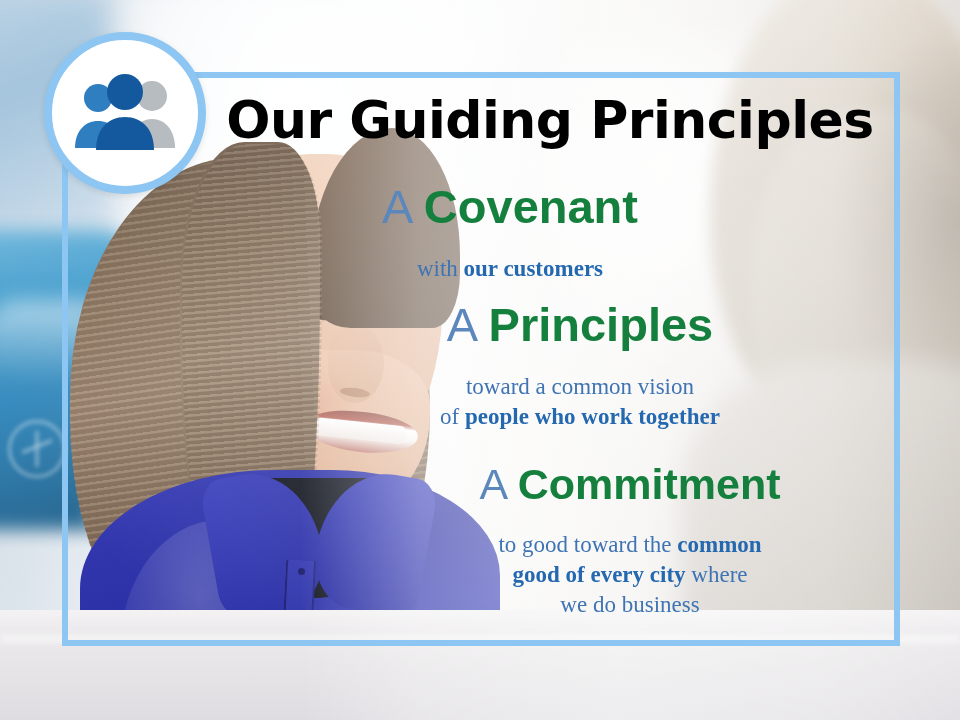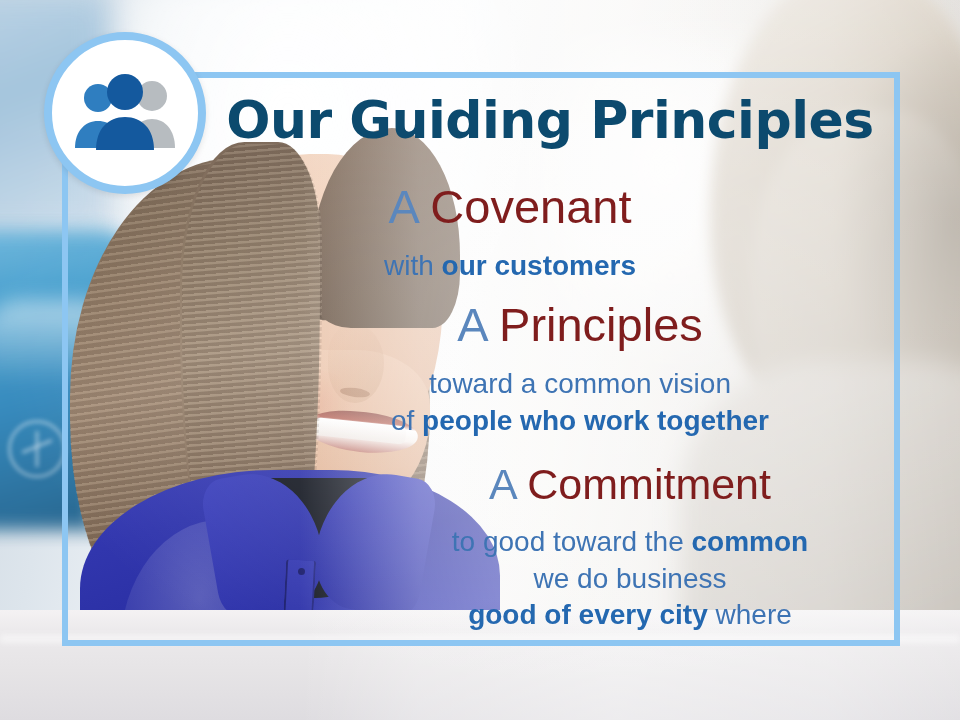--- a/index.html
+++ b/index.html
@@ -511,49 +511,49 @@
   .title {
     position: absolute;
     left: 220px;
     top: 93px;
     width: 660px;
     text-align: center;
     font-family: "DejaVu Sans", sans-serif;
     font-weight: 700;
     font-size: 52px;
     letter-spacing: -0.5px;
-    color: #0c4a6e;
+    color: #000000;
     line-height: 1.05;
   }
 
   .block {
     position: absolute;
     text-align: center;
   }
   .headline {
     font-family: "Liberation Sans", sans-serif;
     font-size: 47px;
     line-height: 1.06;
     white-space: nowrap;
   }
   .headline .art {
     font-weight: 400;
     color: #5b87bd;
   }
   .headline .word {
-    font-weight: 400;
-    color: #7f1d1d;
+    font-weight: 700;
+    color: #15803d;
   }
   .sub {
-    font-family: Liberation Sans, sans-serif;
-    font-size: 28px;
+    font-family: Liberation Serif, serif;
+    font-size: 23px;
     line-height: 1.32;
     color: #3e74b4;
     font-weight: 400;
-    margin-top: 16px;
+    margin-top: 22px;
   }
   .sub b {
     font-weight: 700;
     color: #2468b0;
   }
 
   #block-covenant  { left: 250px; top: 182px; width: 520px; }
   #block-community { left: 300px; top: 300px; width: 560px; }
   #block-commitment{ left: 340px; top: 462px; width: 580px; }
 
@@ -667,18 +667,18 @@
       </div>
   </div>
 
   <div class="block" id="block-commitment">
     <div class="headline">
       <span class="art">A</span>
       <span class="word">Commitment</span>
     </div>
     <div class="sub">
         <div><span>to good toward the </span><b>common</b></div>
+        <div><b>good of every city</b><span> where</span></div>
         <div><span>we do business</span></div>
-        <div><b>good of every city</b><span> where</span></div>
       </div>
   </div>
 
 </div>
 
 </body></html>

